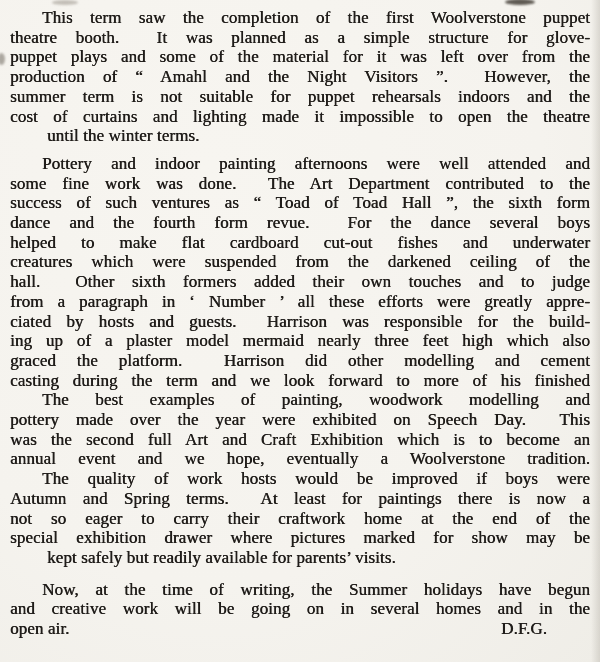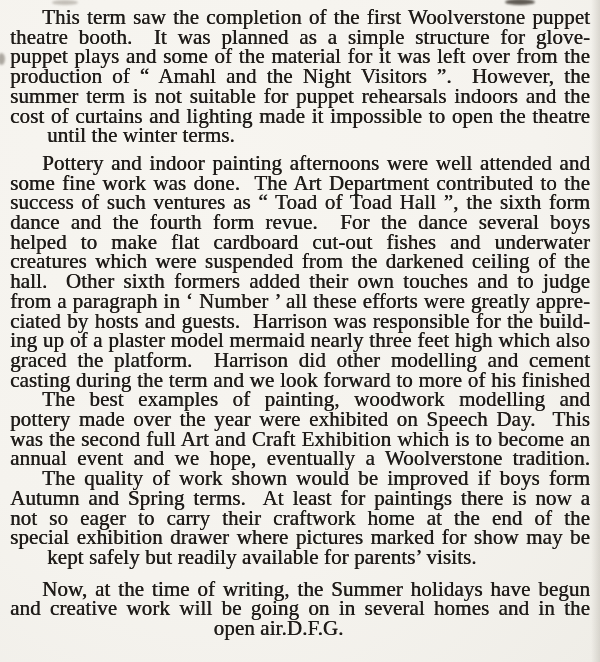--- a/index.html
+++ b/index.html
@@ -13,38 +13,38 @@
     overflow: hidden;
     position: relative;
     background: radial-gradient(ellipse at 35% 25%, #f7f5f0 0%, var(--bg) 60%, #efede7 100%);
     font-family: "Liberation Serif", "DejaVu Serif", serif;
   }
   #text-block {
     position: absolute;
     left: 10px;
     top: 8px;
     width: 580px;
-    font-size: 21px;
+    font-size: 17px;
     line-height: 19.7px;
     color: var(--ink);
     text-shadow: 0.4px 0 0.4px currentColor;
     letter-spacing: 0.1px;
   }
   .paragraph { margin: 0; }
   #text-block [data-name="paragraph-2"] { margin-top: 8px; }
   #text-block [data-name="paragraph-5"] { margin-top: 12px; }
   .line {
     text-align: justify;
     text-align-last: justify;
   }
   .line.first { text-indent: 32px; }
   .line.plast { text-align-last: left; margin-left: 37px; }
   .closing-line {
     display: flex;
-    justify-content: center;
+    justify-content: space-between;
   }
   .closing-line .sig { margin-right: 43px; }
   
   .artifact { position: absolute; border-radius: 50%; filter: blur(1px); }
   [data-name="scan-smudge-light"] { left: 52px; top: 0; width: 26px; height: 5px; background: #b3aea6; opacity: .75; }
   [data-name="scan-smudge-dark"]  { left: 505px; top: -1px; width: 30px; height: 6px; background: #46413a; opacity: .85; }
   [data-name="scan-speck-left"]   { left: -2px; top: 53px; width: 7px; height: 12px; background: #8d887f; opacity: .7; }
   [data-name="scan-edge-shadow"] {
     position: absolute; right: 0; top: 0; width: 9px; height: 662px;
     background: linear-gradient(to right, rgba(170,165,155,0), rgba(170,165,155,0.35));
@@ -79,21 +79,21 @@
       <div class="line" data-name="text-line">graced the platform.&nbsp; Harrison did other modelling and cement</div>
       <div class="line" data-name="text-line">casting during the term and we look forward to more of his finished</div>
     </div>
     <div class="paragraph" data-name="paragraph-3">
       <div class="line first" data-name="text-line">The best examples of painting, woodwork modelling and</div>
       <div class="line" data-name="text-line">pottery made over the year were exhibited on Speech Day.&nbsp; This</div>
       <div class="line" data-name="text-line">was the second full Art and Craft Exhibition which is to become an</div>
       <div class="line" data-name="text-line">annual event and we hope, eventually a Woolverstone tradition.</div>
     </div>
     <div class="paragraph" data-name="paragraph-4">
-      <div class="line first" data-name="text-line">The quality of work shown would be improved if boys form</div>
+      <div class="line first" data-name="text-line">The quality of work hosts would be improved if boys were</div>
       <div class="line" data-name="text-line">Autumn and Spring terms.&nbsp; At least for paintings there is now a</div>
       <div class="line" data-name="text-line">not so eager to carry their craftwork home at the end of the</div>
       <div class="line" data-name="text-line">special exhibition drawer where pictures marked for show may be</div>
       <div class="line plast" data-name="text-line">kept safely but readily available for parents’ visits.</div>
     </div>
     <div class="paragraph" data-name="paragraph-5">
       <div class="line first" data-name="text-line">Now, at the time of writing, the Summer holidays have begun</div>
       <div class="line" data-name="text-line">and creative work will be going on in several homes and in the</div>
     </div>
     <div class="line closing-line" data-name="closing-line">

